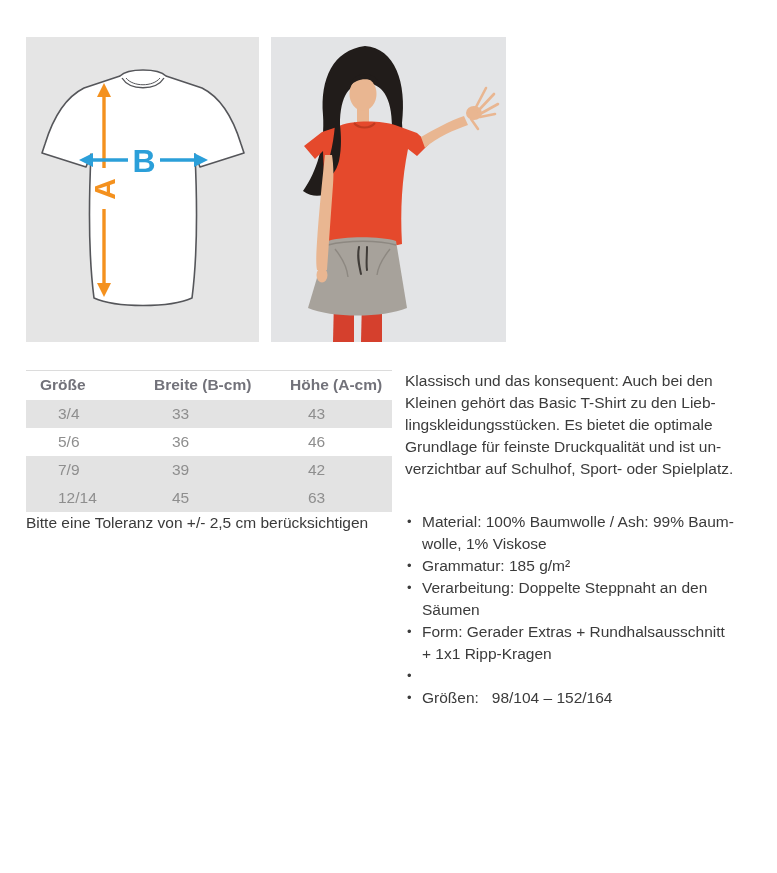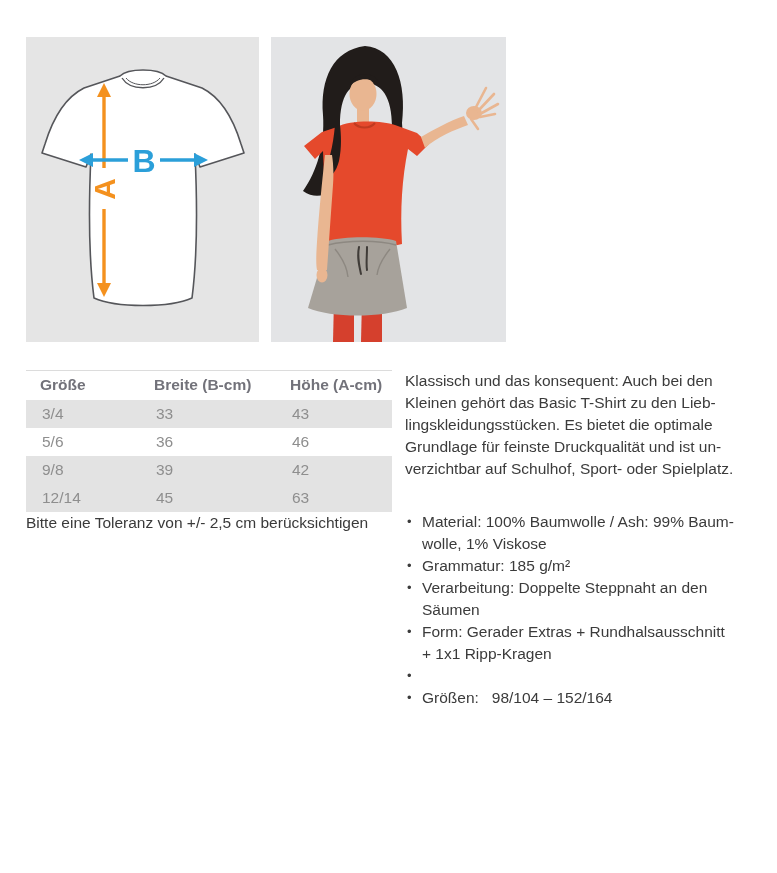--- a/index.html
+++ b/index.html
@@ -29,21 +29,21 @@
     font-size: 15.5px;
   }
   table.size-table col.c1 { width: 114px; }
   table.size-table col.c2 { width: 136px; }
   table.size-table col.c3 { width: 116px; }
   table.size-table th {
     height: 29px; font-weight: bold; text-align: left;
     padding-left: 14px; color: #72727a; vertical-align: middle;
   }
   table.size-table td {
-    height: 28px; text-align: left; padding-left: 16px;
+    height: 28px; text-align: left; padding-left: 32px;
     color: #8e8e8e; vertical-align: middle;
   }
   table.size-table tr.band { background: #e3e3e3; }
 
   .tolerance-note { margin-top: 2px; font-size: 15.5px; color: #3a3a3a; }
 
   .desc-paragraph {
     font-size: 15.5px; line-height: 22px; color: #3b3b3b;
     white-space: pre-line;
   }
@@ -151,21 +151,21 @@
             <td>3/4</td>
             <td>33</td>
             <td>43</td>
           </tr>
           <tr>
             <td>5/6</td>
             <td>36</td>
             <td>46</td>
           </tr>
           <tr class="band">
-            <td>9/8</td>
+            <td>7/9</td>
             <td>39</td>
             <td>42</td>
           </tr>
           <tr class="band">
             <td>12/14</td>
             <td>45</td>
             <td>63</td>
           </tr>
         </tbody>
       </table>

